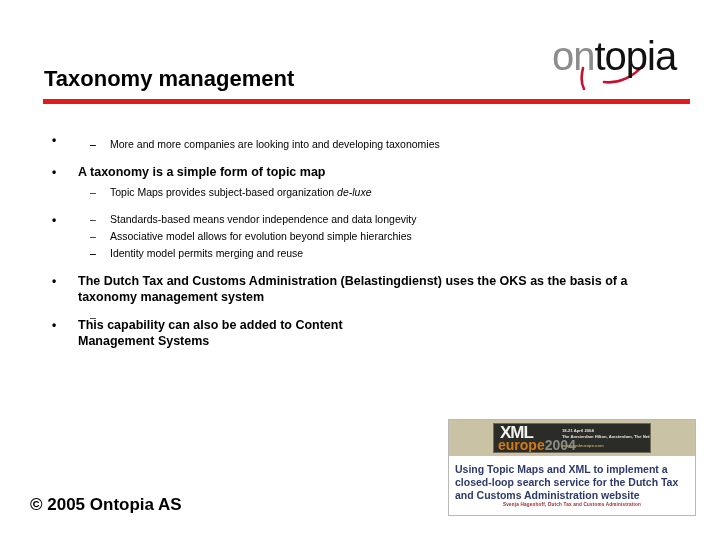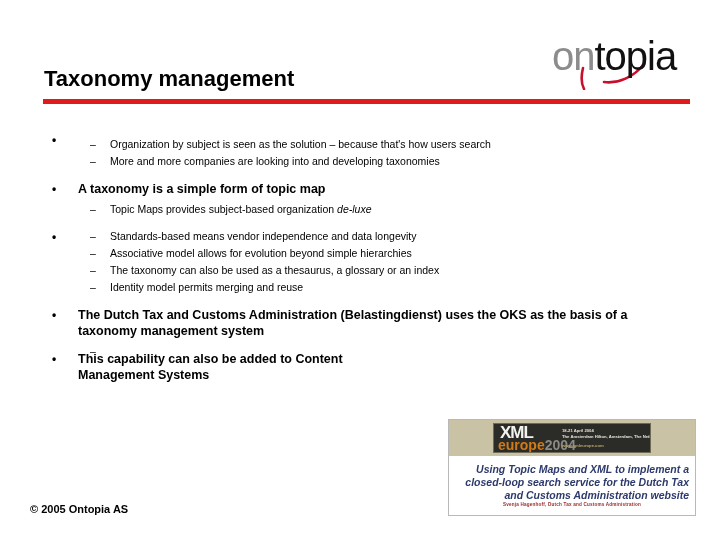--- a/index.html
+++ b/index.html
@@ -111,21 +111,21 @@
     line-height: 15px;
   }
   .grp { margin-top: 5px; }
   .ital { font-style: italic; }
 
   
   #footer {
     position: absolute;
     left: 30px;
     bottom: 25px;
-    font-size: 11px;
+    font-size: 17px;
     font-weight: bold;
     color: #000000;
     white-space: nowrap;
   }
 
   
   #thumb {
     position: absolute;
     left: 448px;
     top: 419px;
@@ -193,26 +193,25 @@
     left: 68px; top: 19px;
     font-size: 4.2px; line-height: 5px;
     color: #b9a46a; font-weight: bold;
     white-space: nowrap;
   }
   #thumb .t-title {
     position: absolute;
     left: 6px;
     top: 43px;
     width: 234px;
-    text-align: right;
+    text-align: left;
     font-size: 10.5px;
     font-weight: bold;
     line-height: 13px;
     color: #2d3a6b;
-    font-style: italic;
   }
   #thumb .t-by {
     position: absolute;
     left: 6px;
     top: 82px;
     width: 234px;
     text-align: center;
     font-size: 4.6px;
     line-height: 6px;
     color: #9b2a2a;
@@ -237,21 +236,20 @@
 <div id="title-rule"></div>
 
 <div id="content">
 
   <div class="lvl1">
     <span class="marker">•</span>
   </div>
   <div class="grp">
     <div class="lvl2">
       <span class="marker">–</span>
-      <span>Organization by subject is seen as the solution – because that's how users search</span>
     </div>
     <div class="lvl2">
       <span class="marker">–</span>
       <span>More and more companies are looking into and developing taxonomies</span>
     </div>
   </div>
 
   <div class="lvl1">
     <span class="marker">•</span>
     <span>A taxonomy is a simple form of topic map</span>
@@ -270,21 +268,20 @@
     <div class="lvl2">
       <span class="marker">–</span>
       <span>Standards-based means vendor independence and data longevity</span>
     </div>
     <div class="lvl2">
       <span class="marker">–</span>
       <span>Associative model allows for evolution beyond simple hierarchies</span>
     </div>
     <div class="lvl2">
       <span class="marker">–</span>
-      <span>The taxonomy can also be used as a thesaurus, a glossary or an index</span>
     </div>
     <div class="lvl2">
       <span class="marker">–</span>
       <span>Identity model permits merging and reuse</span>
     </div>
   </div>
 
   <div class="lvl1" style="width:575px;">
     <span class="marker">•</span>
     <span>The Dutch Tax and Customs Administration (Belastingdienst) uses the OKS as the basis of a taxonomy management system</span>

